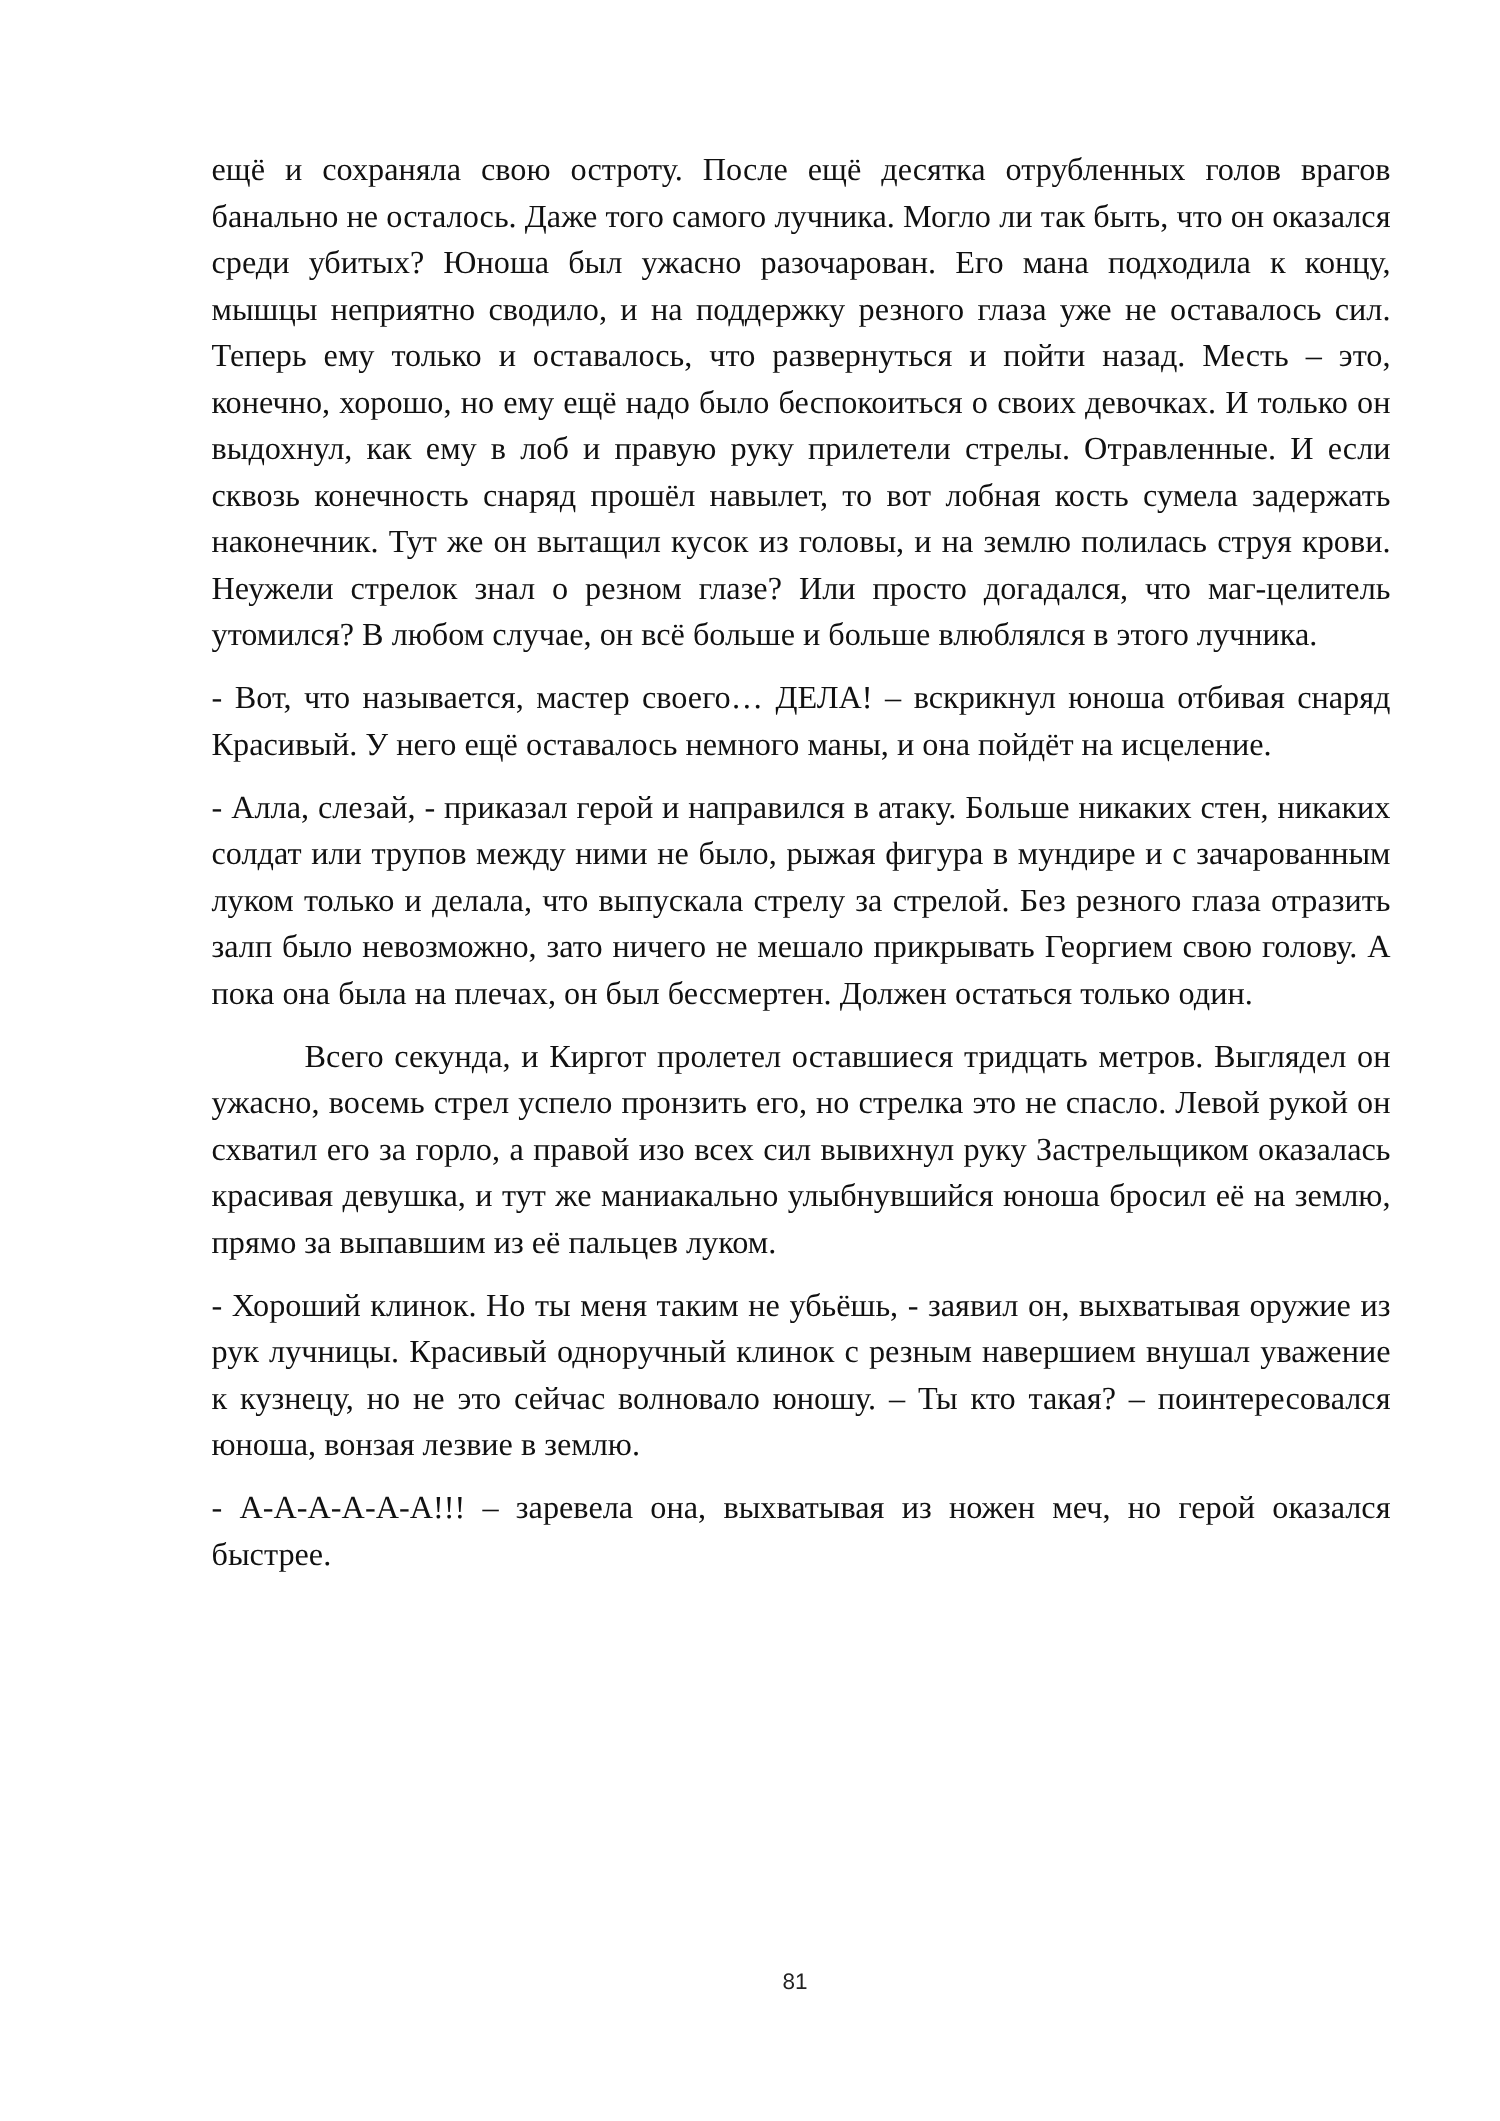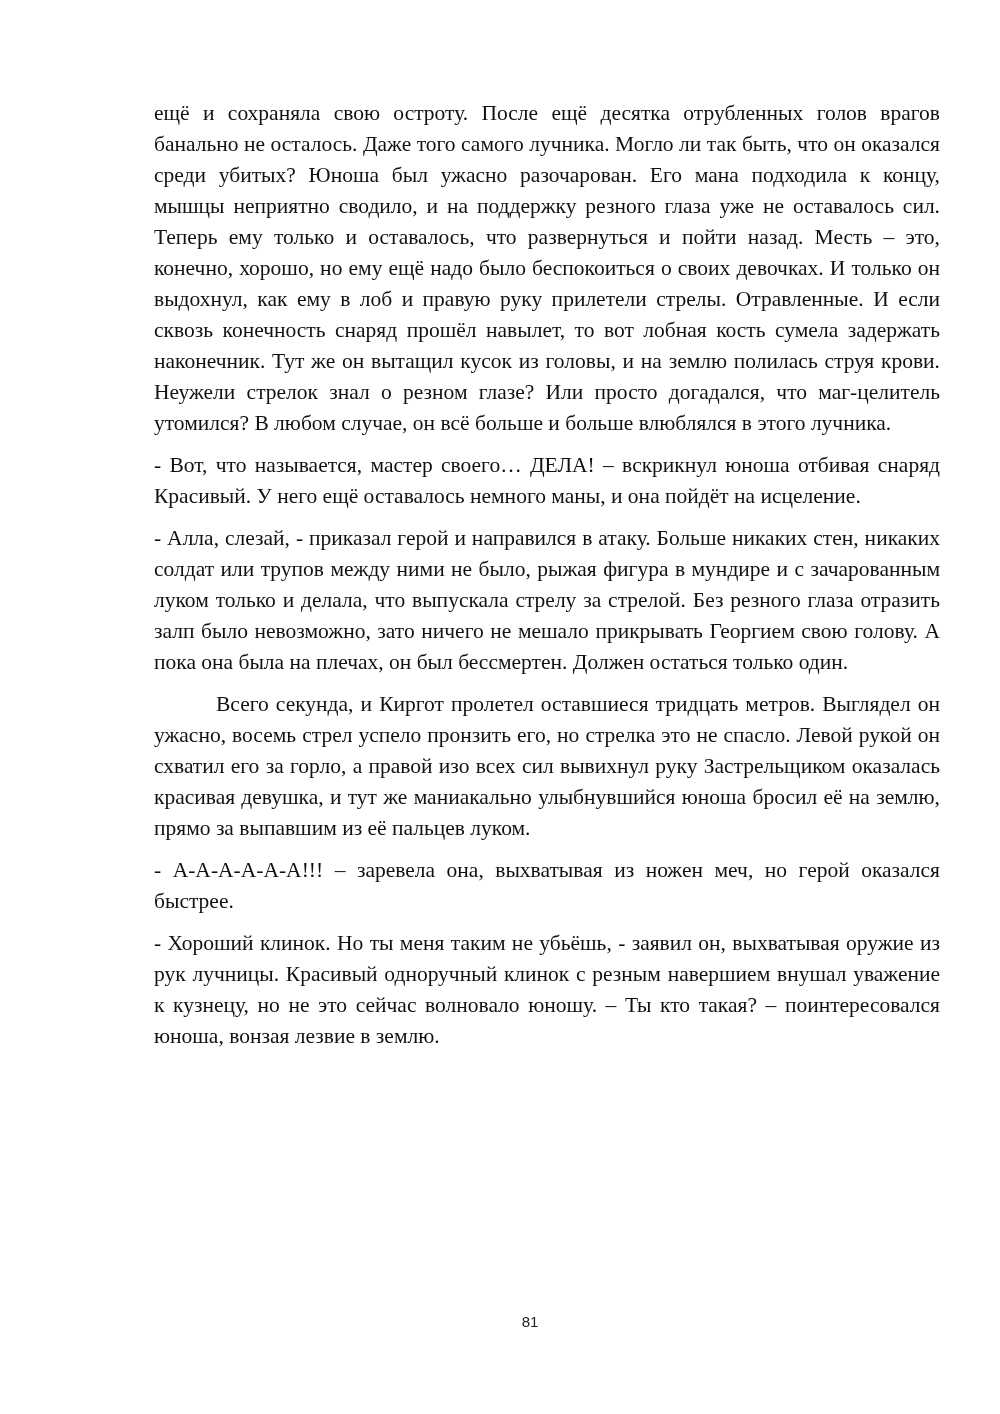--- a/index.html
+++ b/index.html
@@ -9,21 +9,21 @@
     }
     body {
       width: 1000px;
       height: 1414px;
       position: relative;
       overflow: hidden;
       color: #111111;
     }
     .page {
       position: absolute;
-      left: 154px;
+      left: 141px;
       top: 98px;
       width: 786px;
       font-family: "Liberation Serif", serif;
       font-size: 21.5px;
       line-height: 31px;
       text-align: justify;
     }
     .para {
       margin: 0 0 11px 0;
       text-align: justify;
@@ -44,17 +44,17 @@
     }
   </style>
 </head>
 <body>
 
 <div class="page">
   <p class="para">ещё и сохраняла свою остроту. После ещё десятка отрубленных голов врагов банально не осталось. Даже того самого лучника. Могло ли так быть, что он оказался среди убитых? Юноша был ужасно разочарован. Его мана подходила к концу, мышцы неприятно сводило, и на поддержку резного глаза уже не оставалось сил. Теперь ему только и оставалось, что развернуться и пойти назад. Месть – это, конечно, хорошо, но ему ещё надо было беспокоиться о своих девочках. И только он выдохнул, как ему в лоб и правую руку прилетели стрелы. Отравленные. И если сквозь конечность снаряд прошёл навылет, то вот лобная кость сумела задержать наконечник. Тут же он вытащил кусок из головы, и на землю полилась струя крови. Неужели стрелок знал о резном глазе? Или просто догадался, что маг-целитель утомился? В любом случае, он всё больше и больше влюблялся в этого лучника.</p>
   <p class="para">- Вот, что называется, мастер своего… ДЕЛА! – вскрикнул юноша отбивая снаряд Красивый. У него ещё оставалось немного маны, и она пойдёт на исцеление.</p>
   <p class="para">- Алла, слезай, - приказал герой и направился в атаку. Больше никаких стен, никаких солдат или трупов между ними не было, рыжая фигура в мундире и с зачарованным луком только и делала, что выпускала стрелу за стрелой. Без резного глаза отразить залп было невозможно, зато ничего не мешало прикрывать Георгием свою голову. А пока она была на плечах, он был бессмертен. Должен остаться только один.</p>
   <p class="para indent">Всего секунда, и Киргот пролетел оставшиеся тридцать метров. Выглядел он ужасно, восемь стрел успело пронзить его, но стрелка это не спасло. Левой рукой он схватил его за горло, а правой изо всех сил вывихнул руку Застрельщиком оказалась красивая девушка, и тут же маниакально улыбнувшийся юноша бросил её на землю, прямо за выпавшим из её пальцев луком.</p>
+  <p class="para">- Хороший клинок. Но ты меня таким не убьёшь, - заявил он, выхватывая оружие из рук лучницы. Красивый одноручный клинок с резным навершием внушал уважение к кузнецу, но не это сейчас волновало юношу. – Ты кто такая? – поинтересовался юноша, вонзая лезвие в землю.</p>
   <p class="para">- А-А-А-А-А-А!!! – заревела она, выхватывая из ножен меч, но герой оказался быстрее.</p>
-  <p class="para">- Хороший клинок. Но ты меня таким не убьёшь, - заявил он, выхватывая оружие из рук лучницы. Красивый одноручный клинок с резным навершием внушал уважение к кузнецу, но не это сейчас волновало юношу. – Ты кто такая? – поинтересовался юноша, вонзая лезвие в землю.</p>
 </div>
 
 <div class="page-number">81</div>
 
 </body></html>

